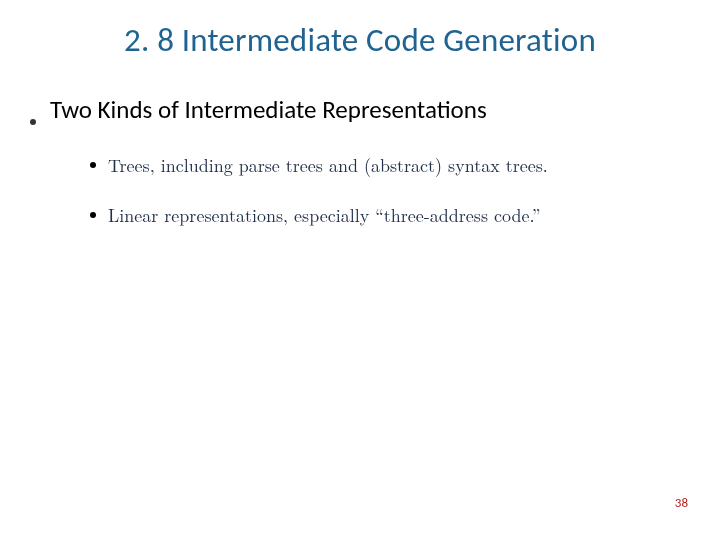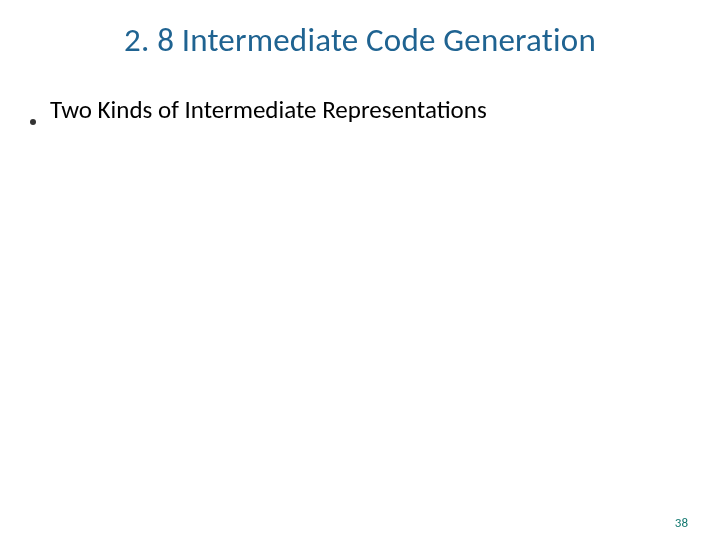--- a/index.html
+++ b/index.html
@@ -68,34 +68,44 @@
     }
     .bullet-level2 .text {
       color: #22304a;
       font-family: "Computer Modern Serif", "Latin Modern Roman", "CMU Serif", Georgia, "Times New Roman", serif;
       font-size: 18px;
       font-weight: 400;
       line-height: 1.35;
     }
     .page-number {
       position: absolute;
-      bottom: 10px;
+      bottom: 30px;
       right: 32px;
-      color: #0f766e;
+      color: #b91c1c;
       font-size: 13px;
       font-family: Calibri, Arial, sans-serif;
       text-align: right;
     }
   </style>
 </head>
 <body>
 
 <div class="slide">
   <h1 class="title">2. 8 Intermediate Code Generation</h1>
 
   <div class="bullet-level1">
     <span class="dot"></span>
     <span class="text">Two Kinds of Intermediate Representations</span>
   </div>
 
+  <div class="sub-bullets">
+    <div class="bullet-level2">
+      <span class="dot"></span>
+      <span class="text">Trees, including parse trees and (abstract) syntax trees.</span>
+    </div>
+    <div class="bullet-level2">
+      <span class="dot"></span>
+      <span class="text">Linear representations, especially “three-address code.”</span>
+    </div>
+  </div>
 
   <div class="page-number">38</div>
 </div>
 
 </body></html>

